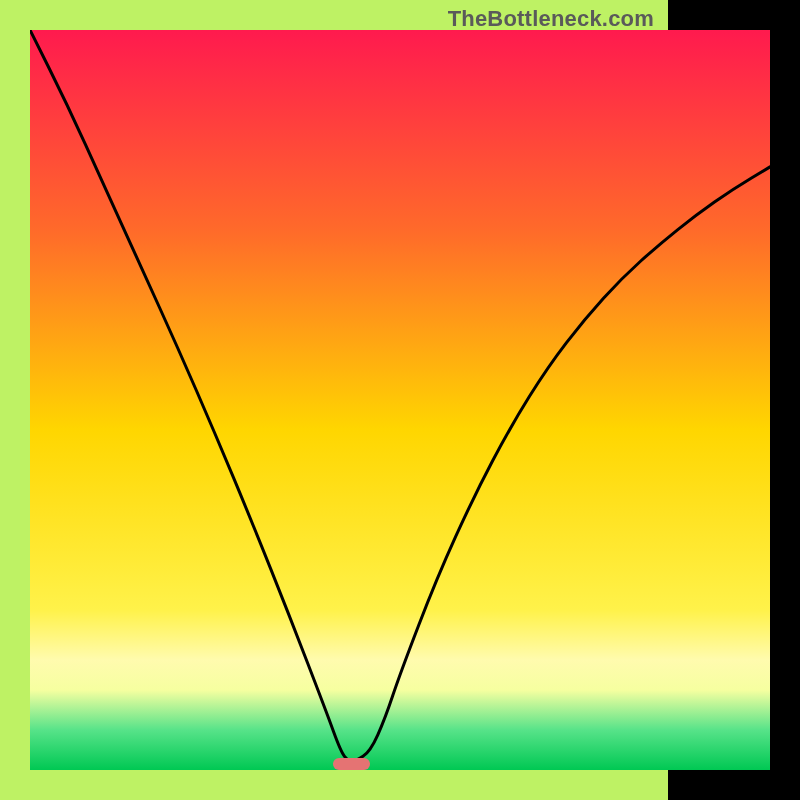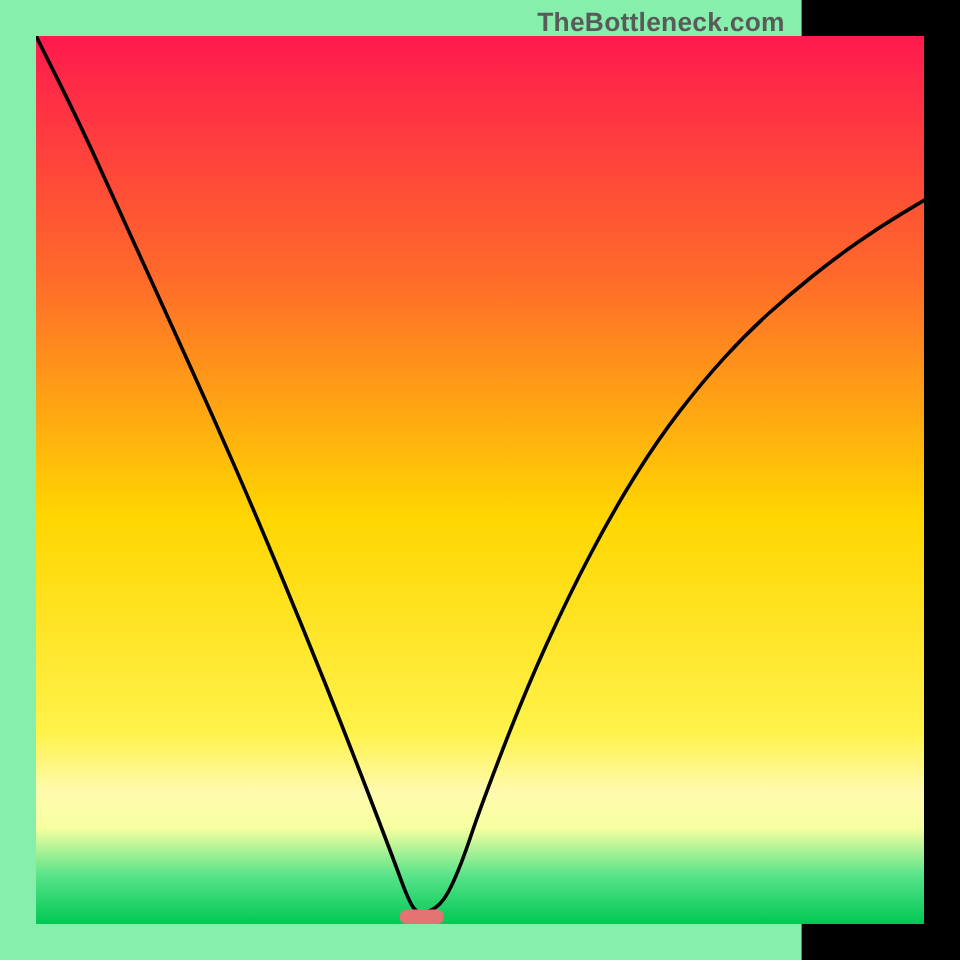--- a/index.html
+++ b/index.html
@@ -1,21 +1,21 @@
 <!DOCTYPE html>
 <html><head>
 <meta charset="utf-8">
 <style>
   * { margin: 0; padding: 0; box-sizing: border-box; }
   html, body { width: 800px; height: 800px; overflow: hidden; background: #000; }
   .frame {
     position: relative;
     width: 668px;
     height: 800px;
-    background: #86efac;
+    background: #bef264;
   }
   .watermark {
     position: absolute;
     top: 6px;
     right: 14px;
     font-family: Arial, Helvetica, sans-serif;
     font-size: 22px;
     font-weight: 600;
     color: #5a5a5a;
     letter-spacing: 0.2px;

